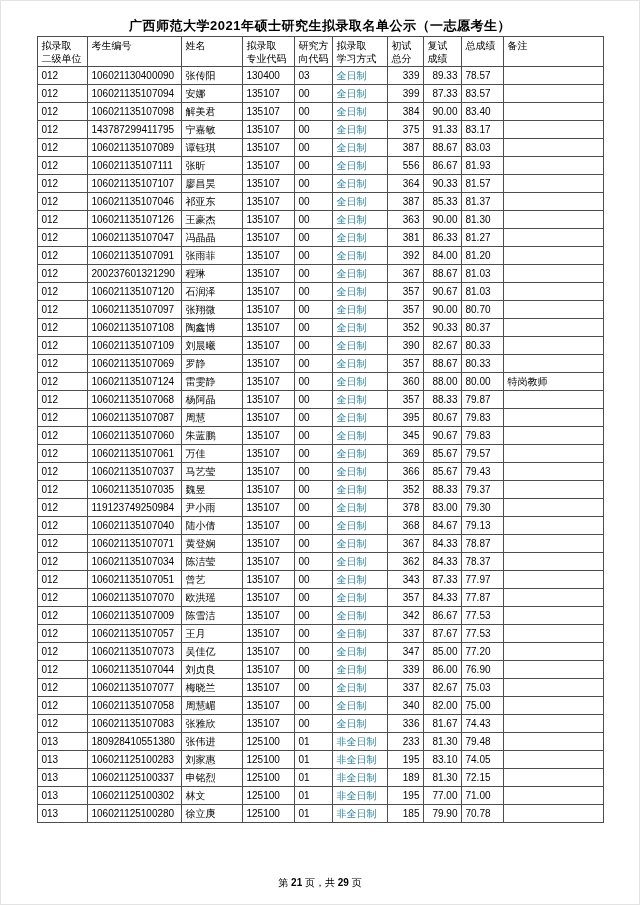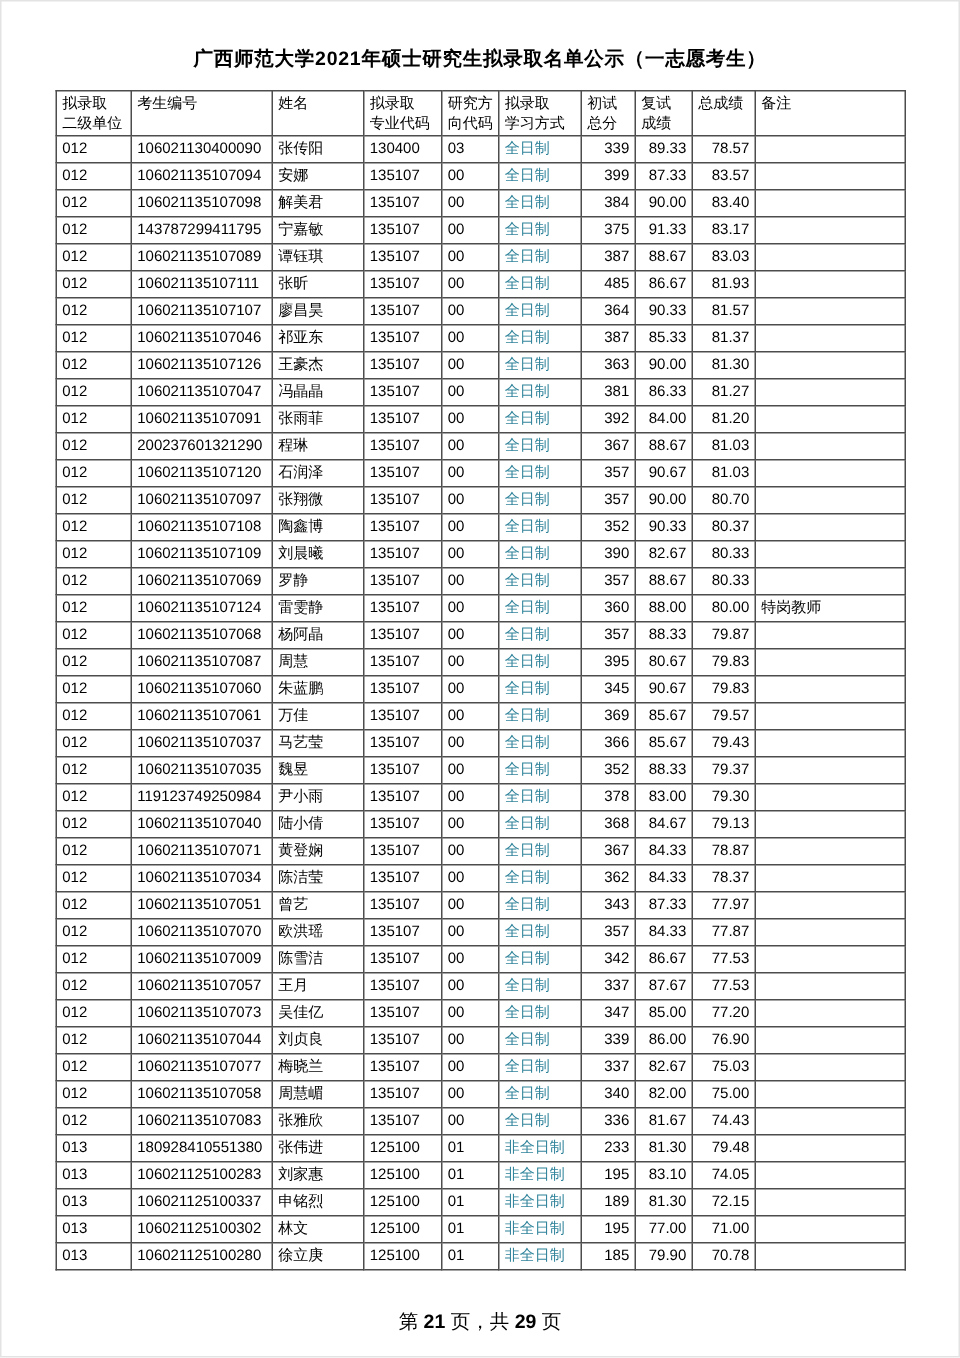--- a/index.html
+++ b/index.html
@@ -8,31 +8,31 @@
     width:640px; height:905px;
     margin:0 auto;
     background:#ffffff;
     box-sizing:border-box;
     border:1px solid #e3e3e3;
     font-family:"Liberation Sans","DejaVu Sans",sans-serif;
     color:#000;
     overflow:hidden;
   }
   .title {
-    margin-top:29px;
+    margin-top:16px;
     text-align:center;
     font-size:13px;
     font-weight:bold;
     letter-spacing:0.5px;
   }
   table.admission {
     border-collapse:collapse;
     table-layout:fixed;
     width:566px;
-    margin:12px auto 0 auto;
+    margin:1px auto 0 auto;
     font-size:10px;
   }
   table.admission th, table.admission td {
     border:1px solid #4d4d4d;
     overflow:hidden;
     white-space:nowrap;
     box-sizing:border-box;
   }
   table.admission th {
     font-weight:normal;
@@ -44,26 +44,26 @@
     padding:2px 3px 1px 4px;
     font-size:10px;
   }
   table.admission td {
     height:17px;
     line-height:17px;
     padding:0 3px 0 4px;
   }
   td.al { text-align:left; }
   td.ar { text-align:right; padding-right:4px; }
-  td.ac { text-align:right; }
+  td.ac { text-align:left; }
   .footer {
     position:absolute;
     left:0; right:0; bottom:14px;
     text-align:center;
-    font-size:13px;
+    font-size:10px;
   }
   .footer b { font-weight:bold; }
 </style>
 </head>
 <body>
 
 <div class="sheet">
 
   <div class="title">广西师范大学2021年硕士研究生拟录取名单公示（一志愿考生）</div>
 
@@ -161,21 +161,21 @@
           <td class="ac">83.03</td>
           <td class="al"></td>
         </tr>
         <tr>
           <td class="al">012</td>
           <td class="al">106021135107111</td>
           <td class="al">张昕</td>
           <td class="al">135107</td>
           <td class="al">00</td>
           <td class="al" style="color: rgb(49, 132, 155);">全日制</td>
-          <td class="ar">485</td>
+          <td class="ar">556</td>
           <td class="ar">86.67</td>
           <td class="ac">81.93</td>
           <td class="al"></td>
         </tr>
         <tr>
           <td class="al">012</td>
           <td class="al">106021135107107</td>
           <td class="al">廖昌昊</td>
           <td class="al">135107</td>
           <td class="al">00</td>

